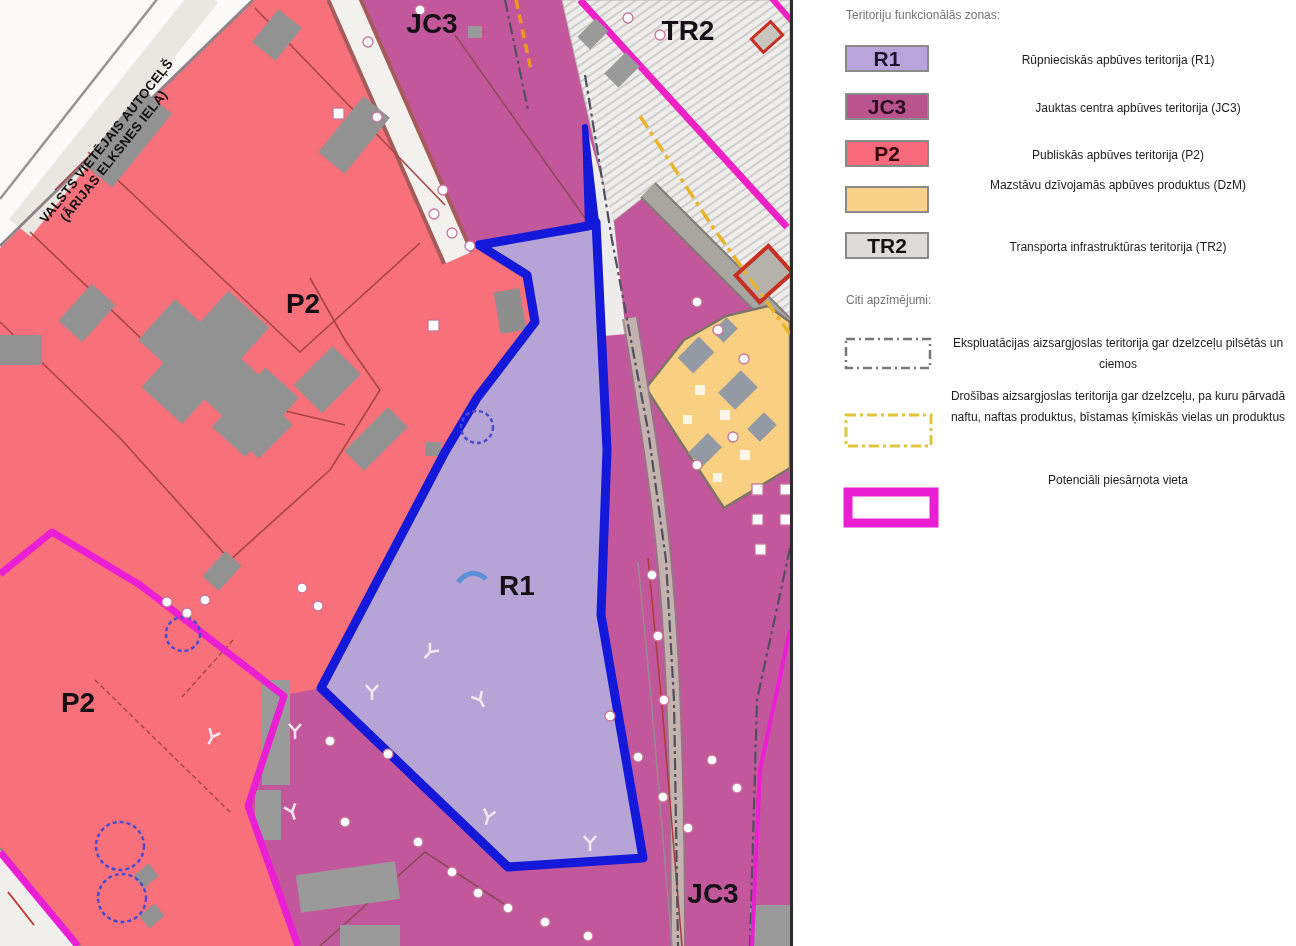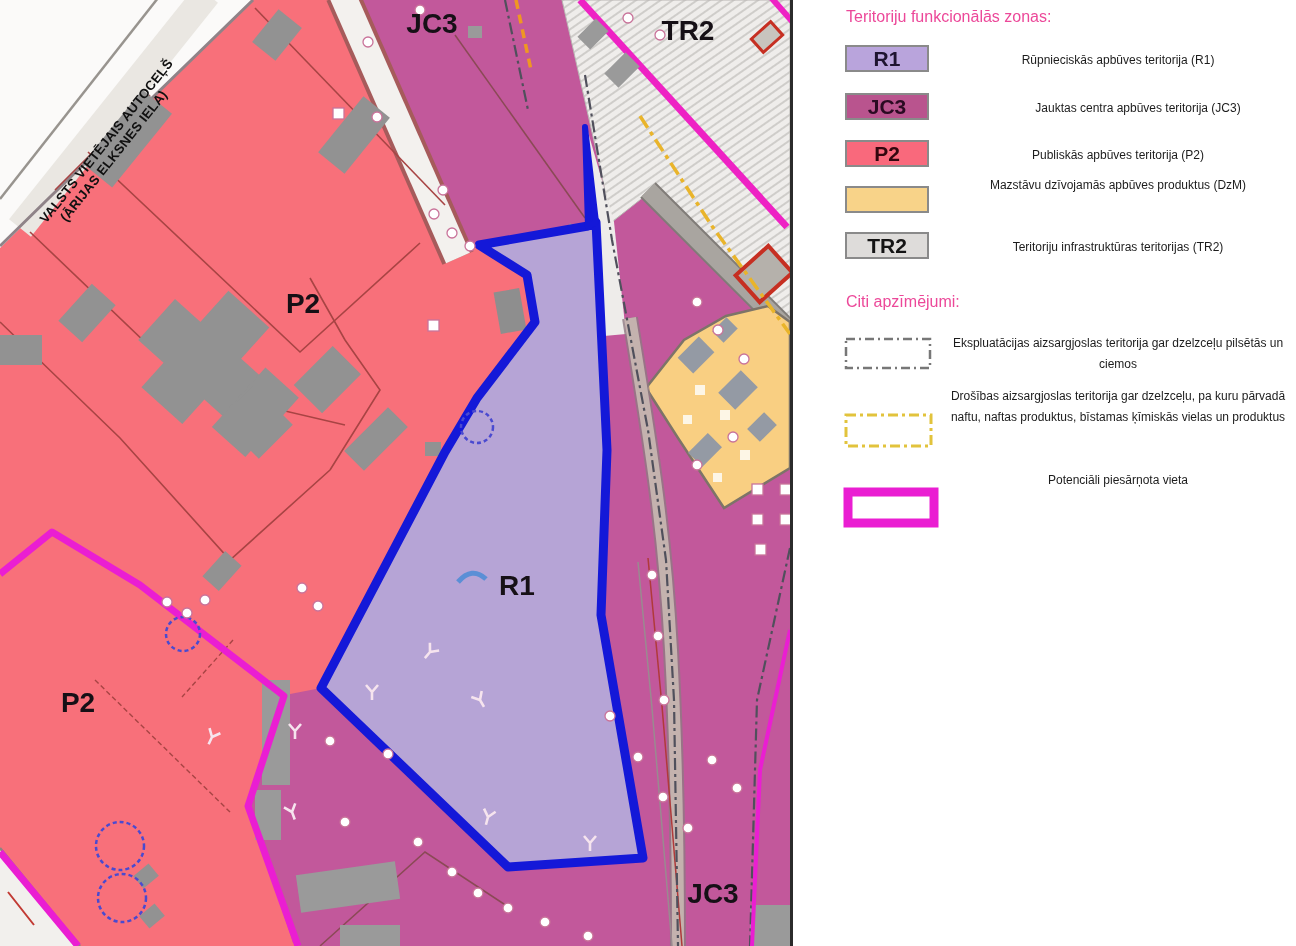--- a/index.html
+++ b/index.html
@@ -1,21 +1,21 @@
 <!DOCTYPE html>
 <html><head>
 <meta charset="utf-8">
 <style>
   html,body{margin:0;padding:0;background:#ffffff;}
   .page{position:relative;width:1289px;height:946px;background:#ffffff;overflow:hidden;
         font-family:"Liberation Sans", sans-serif;}
   .map-wrap{position:absolute;left:0;top:0;width:790px;height:946px;}
   .map-border{position:absolute;left:790px;top:0;width:3px;height:946px;background:#2b2b2b;}
   .legend{position:absolute;left:793px;top:0;width:503px;height:946px;background:#ffffff;color:#1c1c1c;}
-  .lg-title{position:absolute;left:53px;font-size:16px;color:#ec4899;}
+  .lg-title{position:absolute;left:53px;font-size:12px;color:#737373;}
   .lg-swatch{position:absolute;left:52px;width:84px;height:27px;border:2px solid #8a8a8a;
              display:flex;align-items:center;justify-content:center;
              font-size:21px;font-weight:bold;color:#1f1430;box-sizing:border-box;}
   .lg-label{position:absolute;left:155px;width:340px;font-size:12px;line-height:21px;color:#1c1c1c;text-align:center;}
   .lg-sym{position:absolute;left:48px;}
   svg text.maplbl{font-family:"Liberation Sans", sans-serif;font-weight:bold;font-size:28px;fill:#161016;}
   svg text.roadlbl{font-family:"Liberation Sans", sans-serif;font-weight:bold;font-size:13.2px;
                    letter-spacing:.3px;fill:#101010;}
 </style>
 </head>
@@ -271,21 +271,21 @@
     <div class="lg-swatch" style="top:93px;background:#b9548e;color:#2a0a22;">JC3</div>
     <div class="lg-label" style="top:98px;margin-left:20px;">Jauktas centra apbūves teritorija (JC3)</div>
 
     <div class="lg-swatch" style="top:140px;background:#f9697c;color:#33060e;">P2</div>
     <div class="lg-label" style="top:145px;">Publiskās apbūves teritorija (P2)</div>
 
     <div class="lg-swatch" style="top:186px;background:#f8d389;"></div>
     <div class="lg-label" style="top:175px;">Mazstāvu dzīvojamās apbūves produktus (DzM)</div>
 
     <div class="lg-swatch" style="top:232px;background:#dedcda;color:#141414;">TR2</div>
-    <div class="lg-label" style="top:237px;">Teritoriju infrastruktūras teritorijas (TR2)</div>
+    <div class="lg-label" style="top:237px;">Transporta infrastruktūras teritorija (TR2)</div>
 
     <div class="lg-title" style="top:293px;">Citi apzīmējumi:</div>
 
     <div class="lg-sym" style="top:335px;">
       <svg width="96" height="38">
           <rect x="5" y="4" width="84" height="29" fill="#ffffff" stroke="#777777" stroke-width="2.5" stroke-dasharray="9 4 2 4"></rect>
         </svg>
     </div>
     <div class="lg-label" style="top:333px;">Ekspluatācijas aizsargjoslas teritorija gar dzelzceļu pilsētās un ciemos</div>
 

